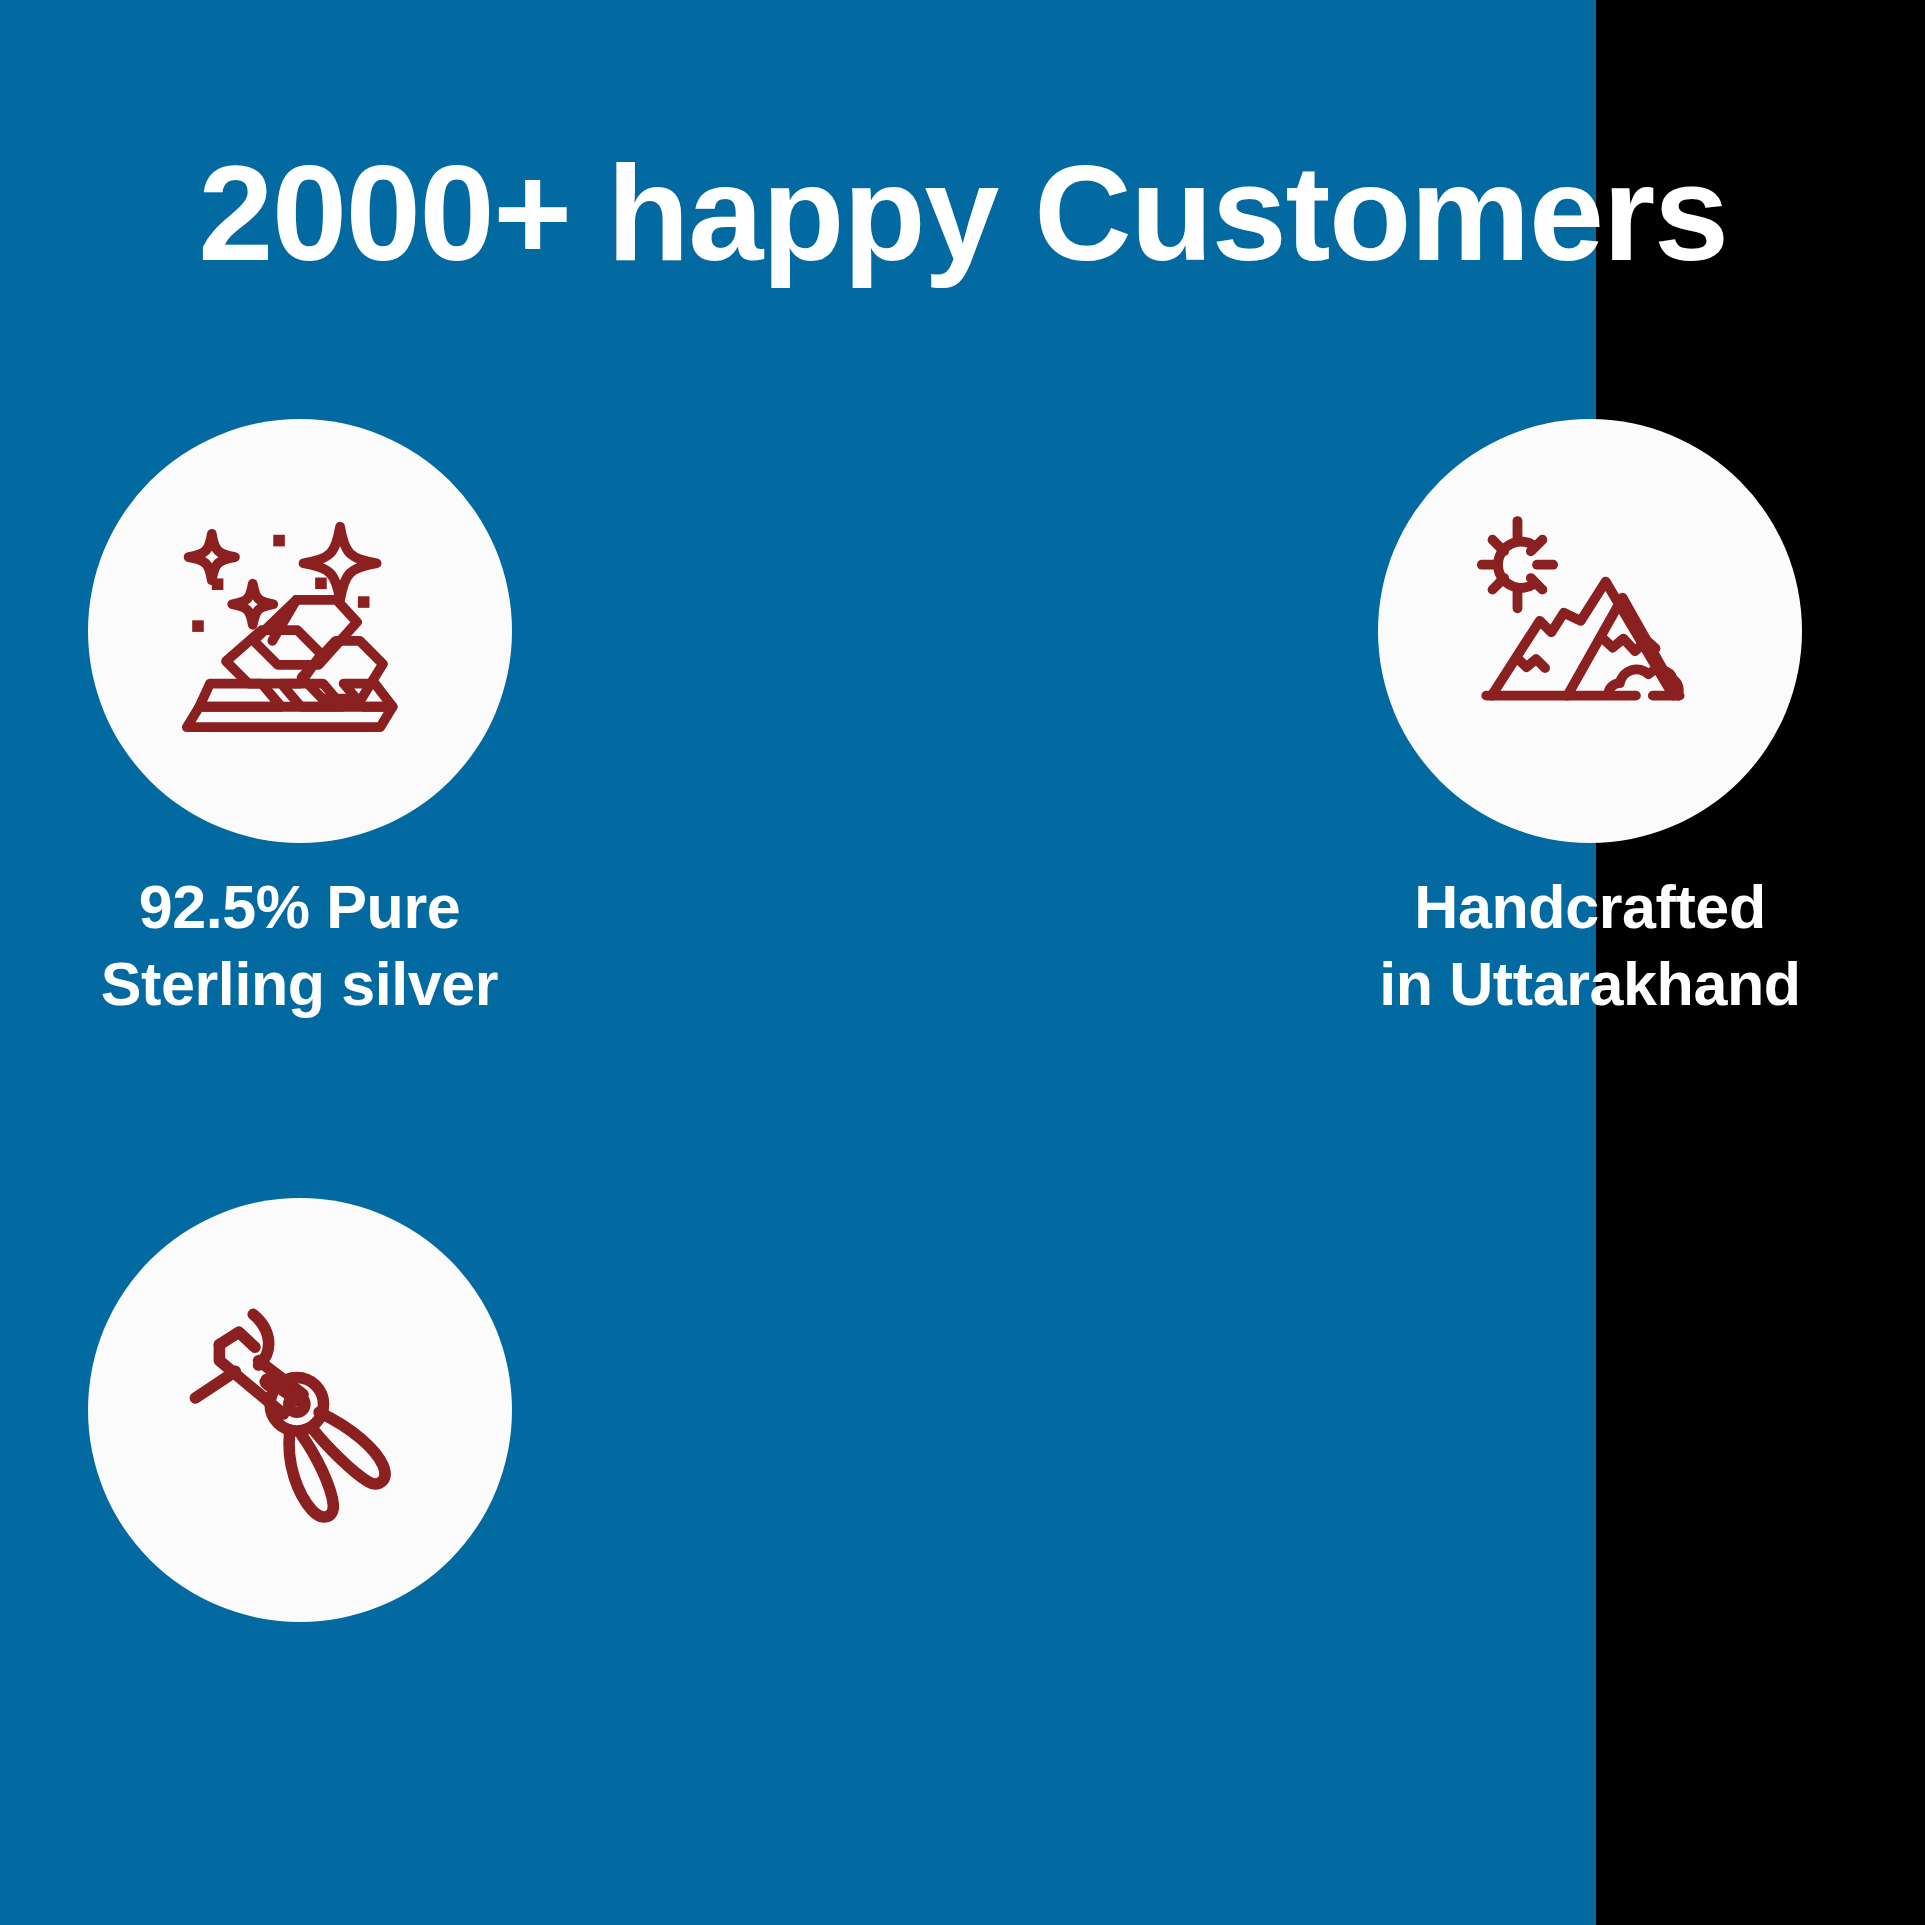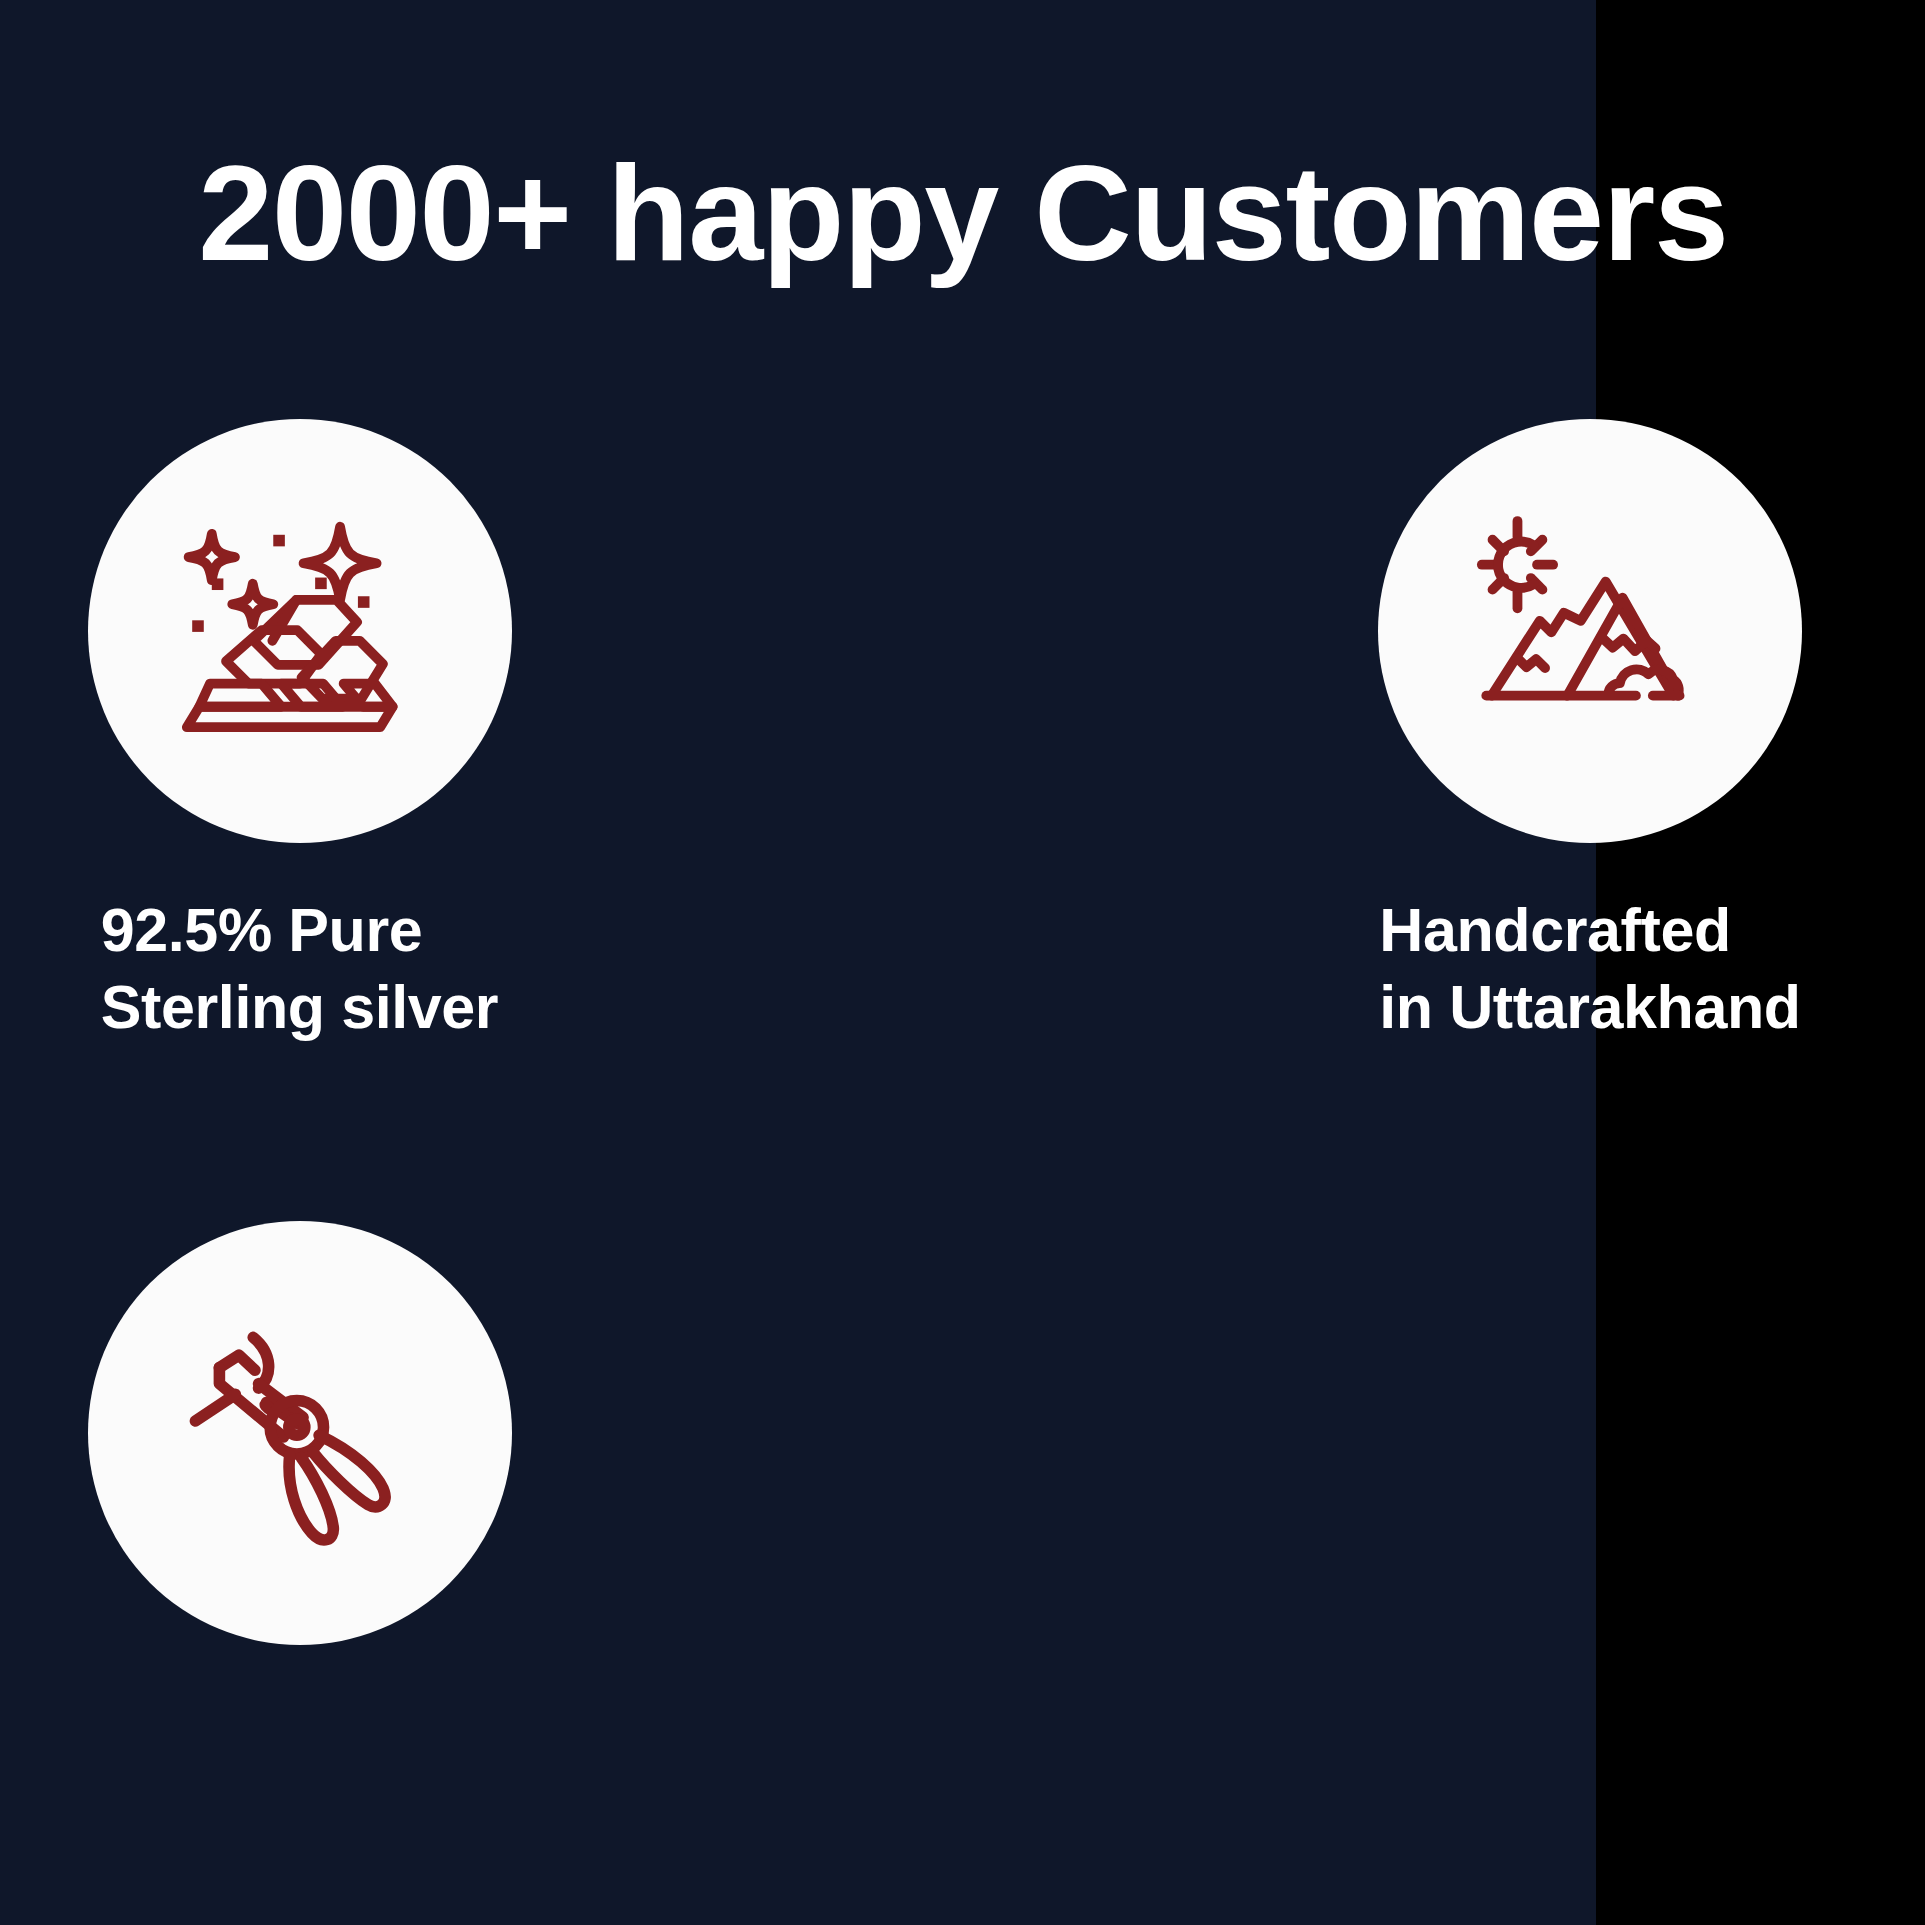--- a/index.html
+++ b/index.html
@@ -12,21 +12,21 @@
     height: 1926px;
     overflow: hidden;
     font-family: "Liberation Sans", sans-serif;
     -webkit-font-smoothing: antialiased;
   }
 
   .poster {
     position: relative;
     width: 1596px;
     height: 1926px;
-    background: #0f172a;
+    background: #0369a1;
     box-sizing: border-box;
   }
 
   
   .headline {
     position: absolute;
     top: 134px;
     left: 0;
     width: 1926px;
     text-align: center;
@@ -66,21 +66,22 @@
     border-radius: 50%;
     background: #fbfbfb;
     display: flex;
     align-items: center;
     justify-content: center;
     flex: 0 0 auto;
   }
   .badge svg { display: block; }
 
   .caption {
-    margin-top: 49px;
+    margin-top: 26px;
+    text-align: center;
     color: #ffffff;
     font-size: 61px;
     line-height: 77px;
     font-weight: 700;
     letter-spacing: -0.4px;
     white-space: pre-line;
   }
 </style>
 </head>
 <body>

